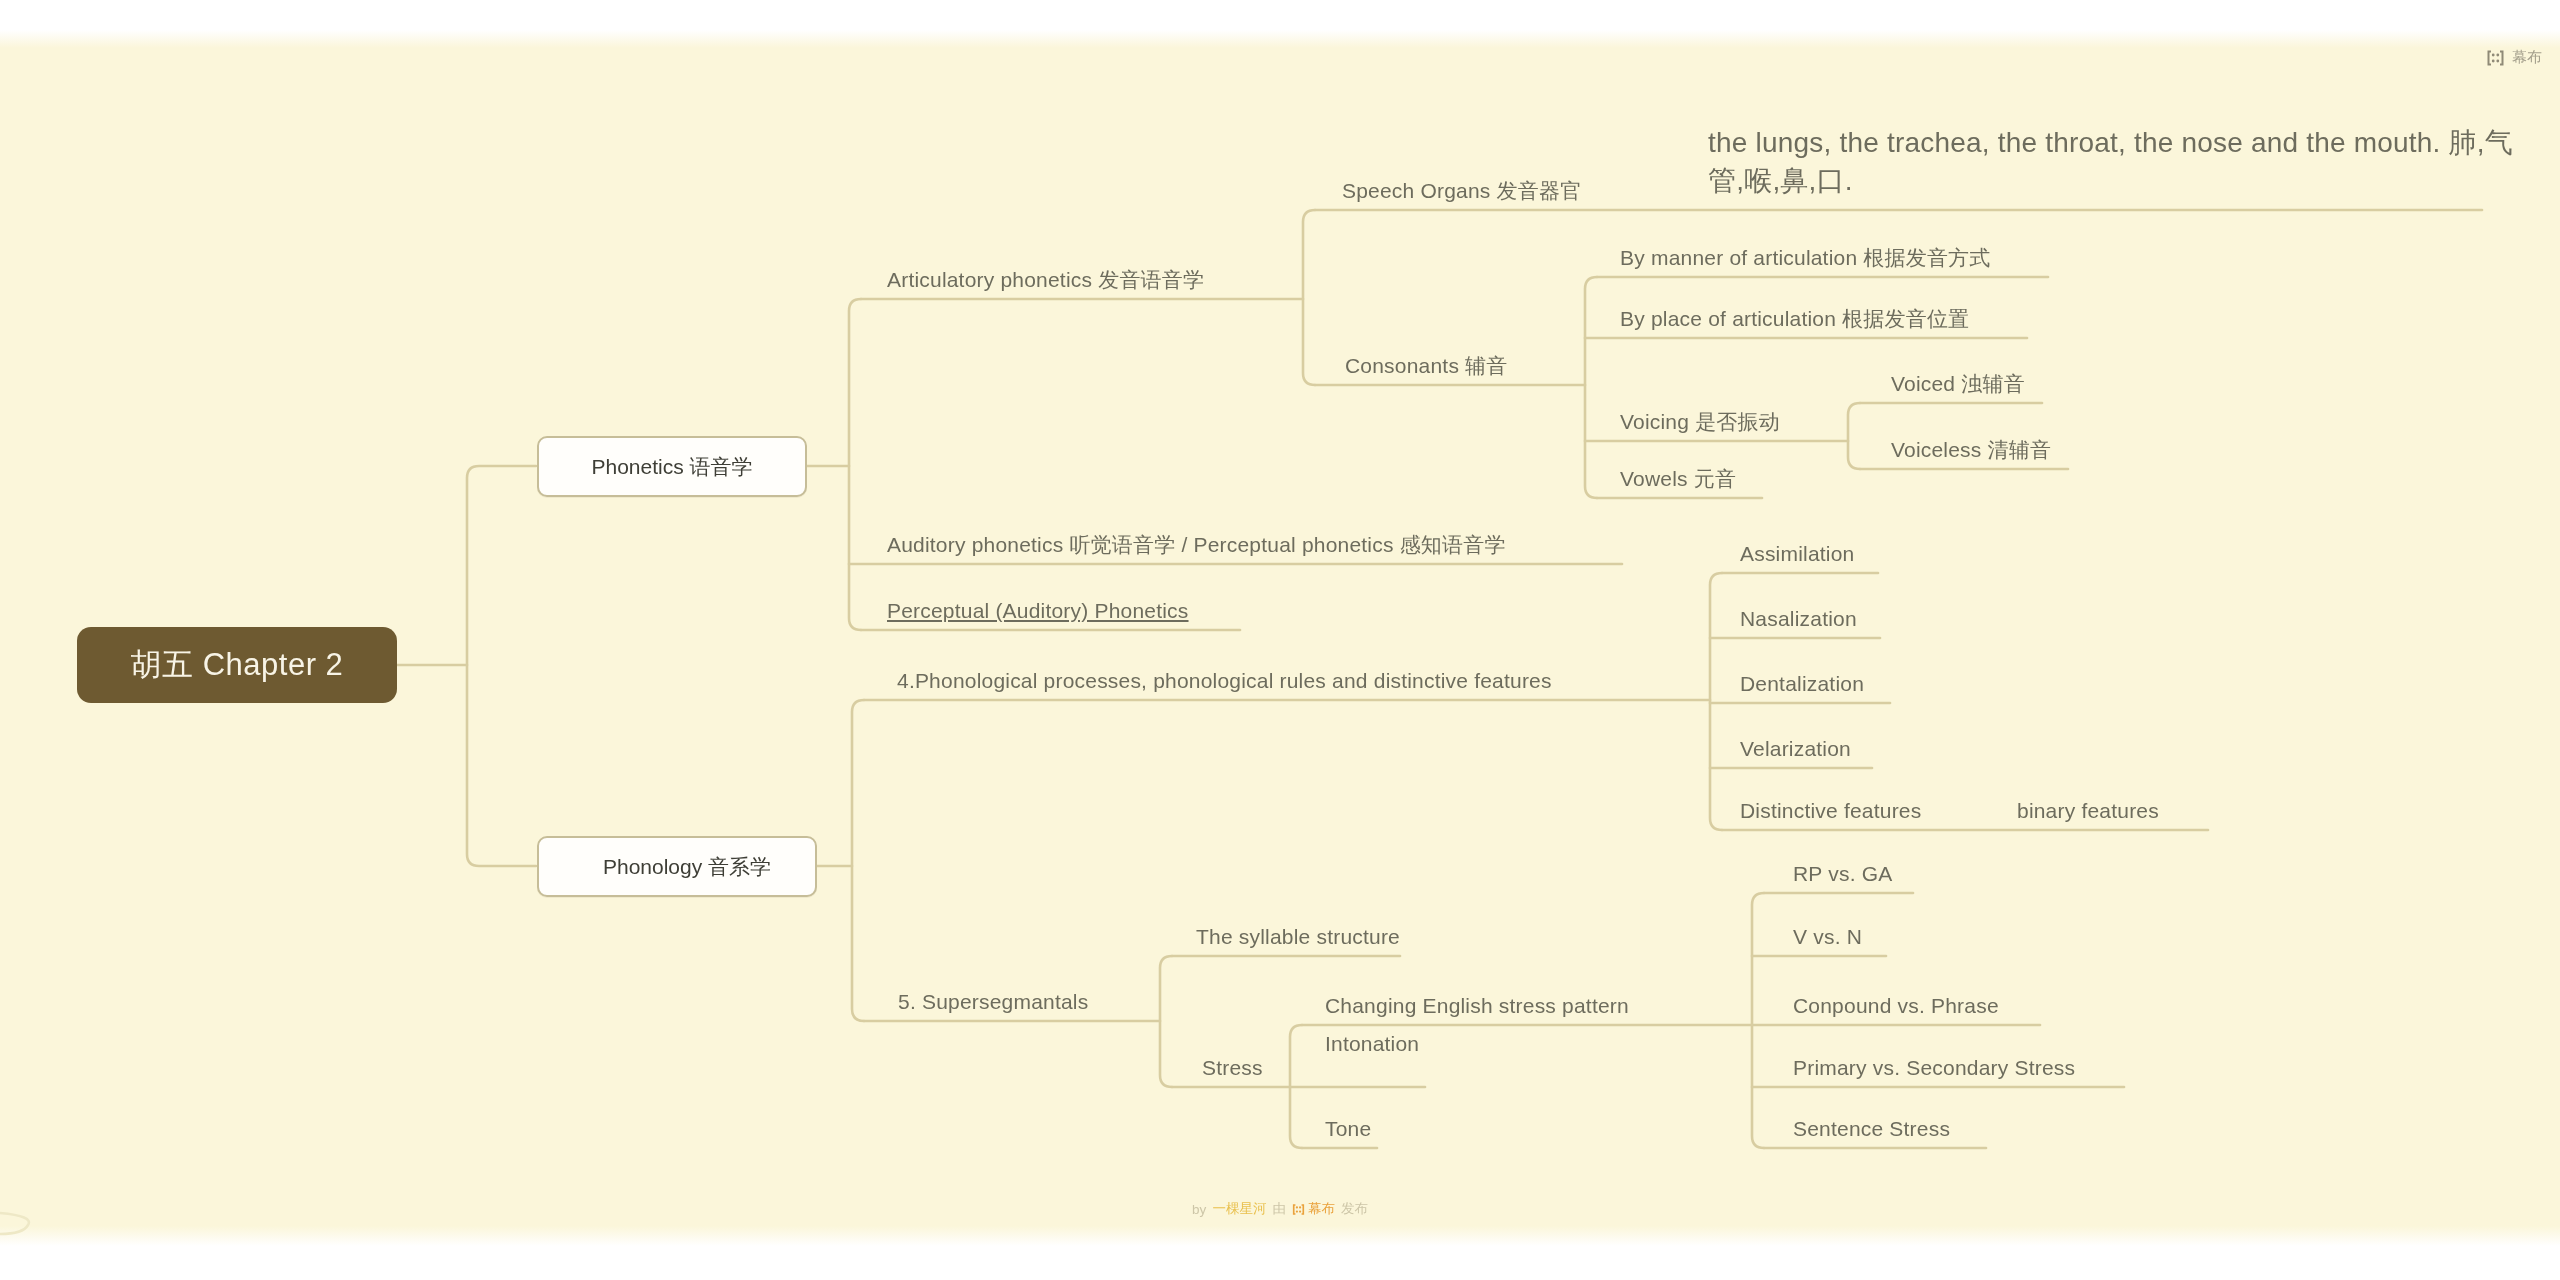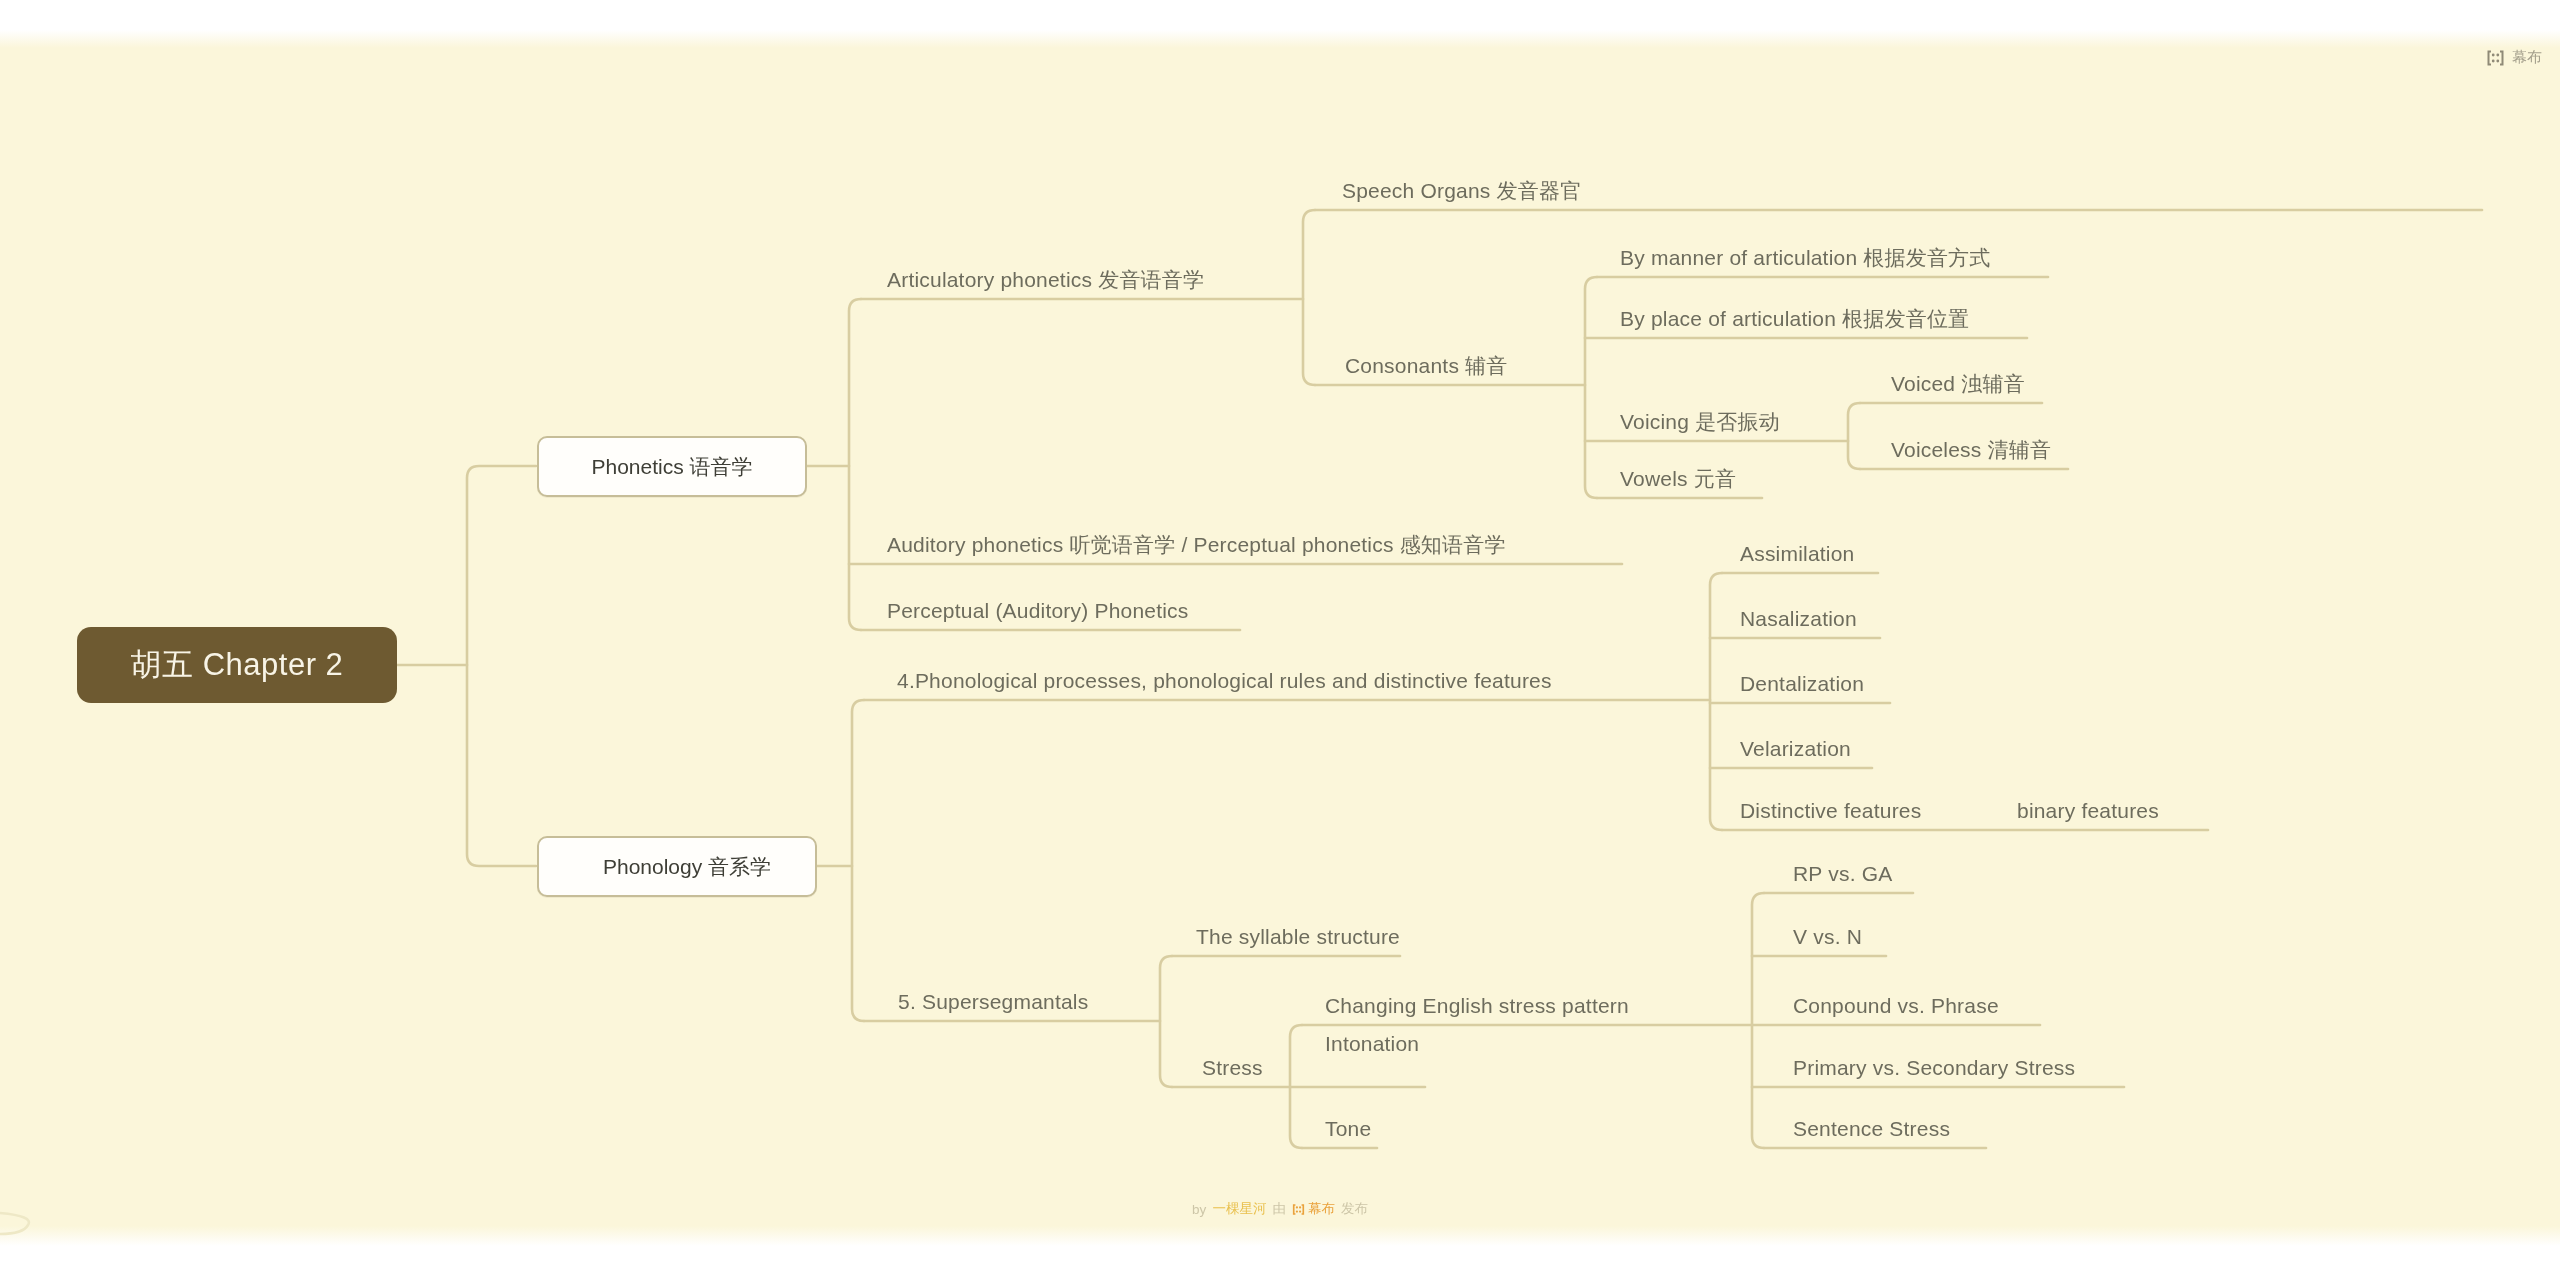--- a/index.html
+++ b/index.html
@@ -87,29 +87,30 @@
   </div>
   <div class="topic-box" style="left:537px;top:436px;width:270px;height:61px;">
     <span>Phonetics 语音学</span>
   </div>
   <div class="topic-box" style="left:537px;top:836px;width:280px;height:61px;padding-left:20px;">
     <span>Phonology 音系学</span>
   </div>
 
   <div class="leaf" style="left:887px;top:265px;">Articulatory phonetics 发音语音学</div>
   <div class="leaf" style="left:1342px;top:176px;">Speech Organs 发音器官</div>
+  <div class="leaf wrap" style="left:1708px;top:124px;width:810px;line-height:38px;font-size:28px;">the lungs, the trachea, the throat, the nose and the mouth.  肺,气管,喉,鼻,口.</div>
   <div class="leaf" style="left:1345px;top:351px;">Consonants 辅音</div>
   <div class="leaf" style="left:1620px;top:243px;">By manner of articulation 根据发音方式</div>
   <div class="leaf" style="left:1620px;top:304px;">By place of articulation 根据发音位置</div>
   <div class="leaf" style="left:1620px;top:407px;">Voicing 是否振动</div>
   <div class="leaf" style="left:1891px;top:369px;">Voiced 浊辅音</div>
   <div class="leaf" style="left:1891px;top:435px;">Voiceless 清辅音</div>
   <div class="leaf" style="left:1620px;top:464px;">Vowels 元音</div>
   <div class="leaf" style="left:887px;top:530px;">Auditory phonetics 听觉语音学 / Perceptual phonetics 感知语音学</div>
-  <div class="leaf" style="left:887px;top:596px;">Perceptual (Auditory) Phonetics</div>
+  <div class="leaf" style="left:887px;top:596px;text-decoration:underline;">Perceptual (Auditory) Phonetics</div>
 
   <div class="leaf" style="left:897px;top:666px;">4.Phonological processes, phonological rules and distinctive features</div>
   <div class="leaf" style="left:1740px;top:539px;">Assimilation</div>
   <div class="leaf" style="left:1740px;top:604px;">Nasalization</div>
   <div class="leaf" style="left:1740px;top:669px;">Dentalization</div>
   <div class="leaf" style="left:1740px;top:734px;">Velarization</div>
   <div class="leaf" style="left:1740px;top:796px;">Distinctive features</div>
   <div class="leaf" style="left:2017px;top:796px;">binary features</div>
   <div class="leaf" style="left:898px;top:987px;">5. Supersegmantals</div>
   <div class="leaf" style="left:1196px;top:922px;">The syllable structure</div>

